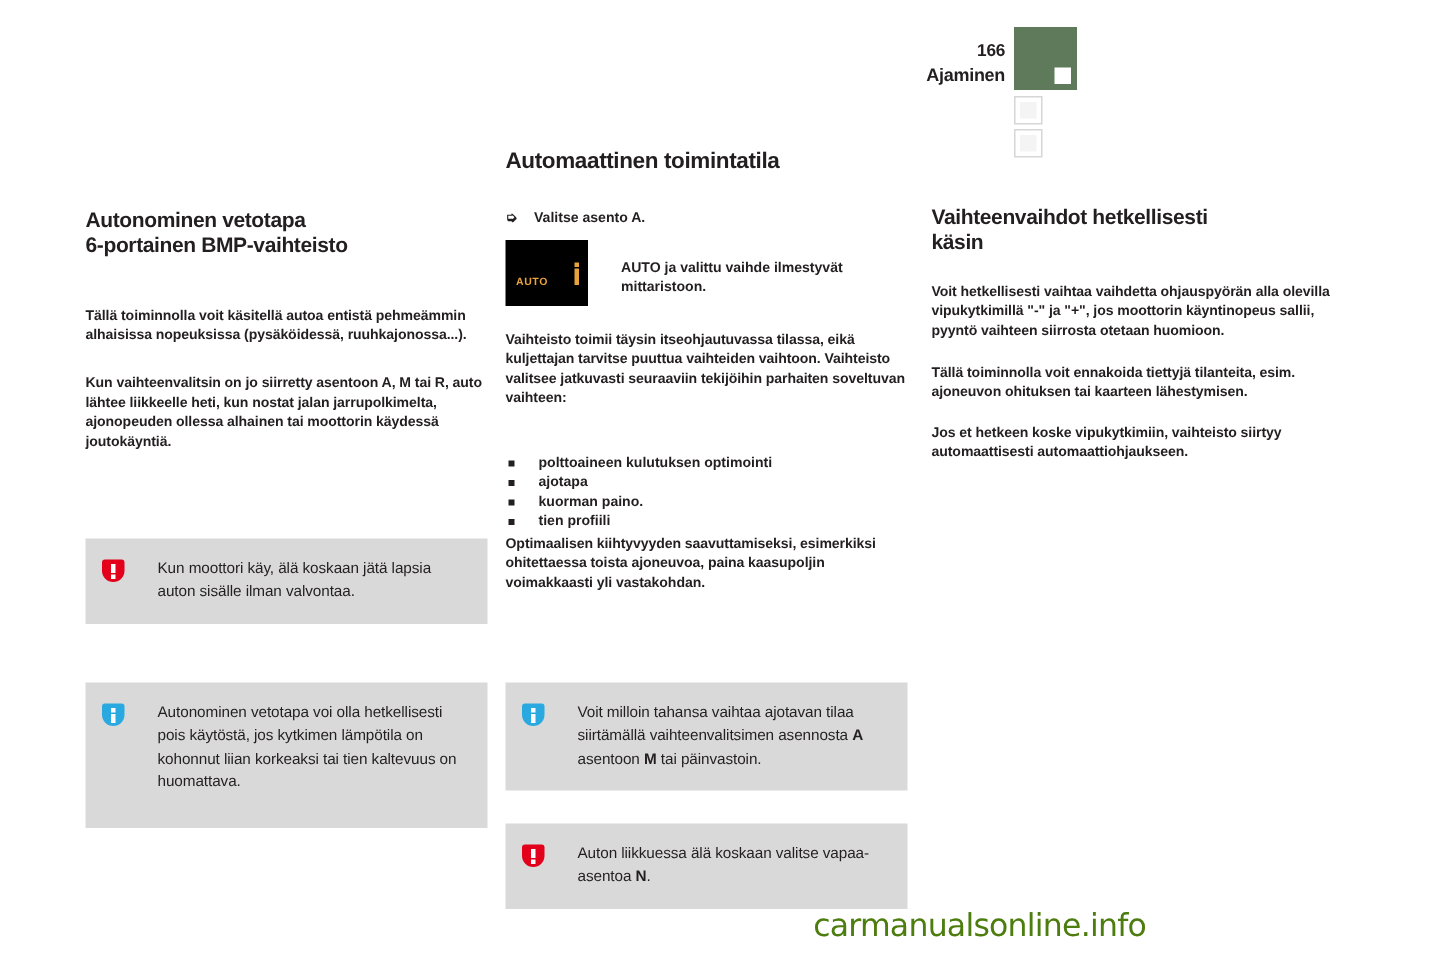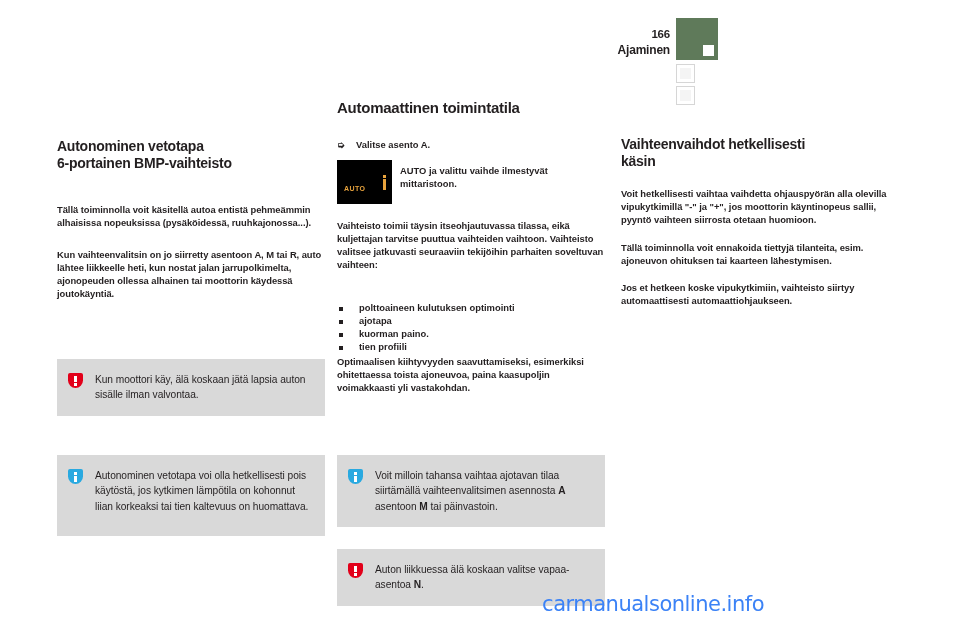--- a/index.html
+++ b/index.html
@@ -138,21 +138,21 @@
     background: #231f20;
   }
 
   
   .note {
     position: absolute;
     width: 268px;
     background: #d9d9d9;
     display: flex;
     padding: 13px 12px 13px 11px;
-    gap: 10px;
+    gap: 20px;
   }
   .note .note-icon {
     flex: 0 0 auto;
     width: 17px;
     padding-top: 1px;
   }
   .note .note-text {
     font-size: 10.2px;
     color: #231f20;
     line-height: 15.4px;
@@ -206,22 +206,22 @@
   .icon-info .bar {
     position: absolute;
     left: 6px; top: 7px;
     width: 3px; height: 5.5px;
     background: #ffffff;
   }
 
   
   .figure-row {
     display: flex;
-    gap: 8px;
-    align-items: flex-start;
+    gap: 22px;
+    align-items: center;
   }
   .display-img {
     position: relative;
     flex: 0 0 auto;
     width: 55px; height: 44px;
     background: #000000;
     overflow: hidden;
   }
   .display-img .auto-label {
     position: absolute;
@@ -247,23 +247,23 @@
     font-size: 9.4px;
     font-weight: bold;
     color: #231f20;
     line-height: 13.1px;
     padding-top: 4px;
   }
 
   
   .watermark {
     position: absolute;
-    right: 8px; bottom: 24px;
+    right: 8px; bottom: 11px;
     font-size: 21px;
-    color: #3b82f6;
+    color: #4d7c0f;
     letter-spacing: -0.5px;
     font-family: "DejaVu Sans", sans-serif;
   }
 </style>
 </head>
 <body>
 
 <div class="page">
 
   <div class="header">

